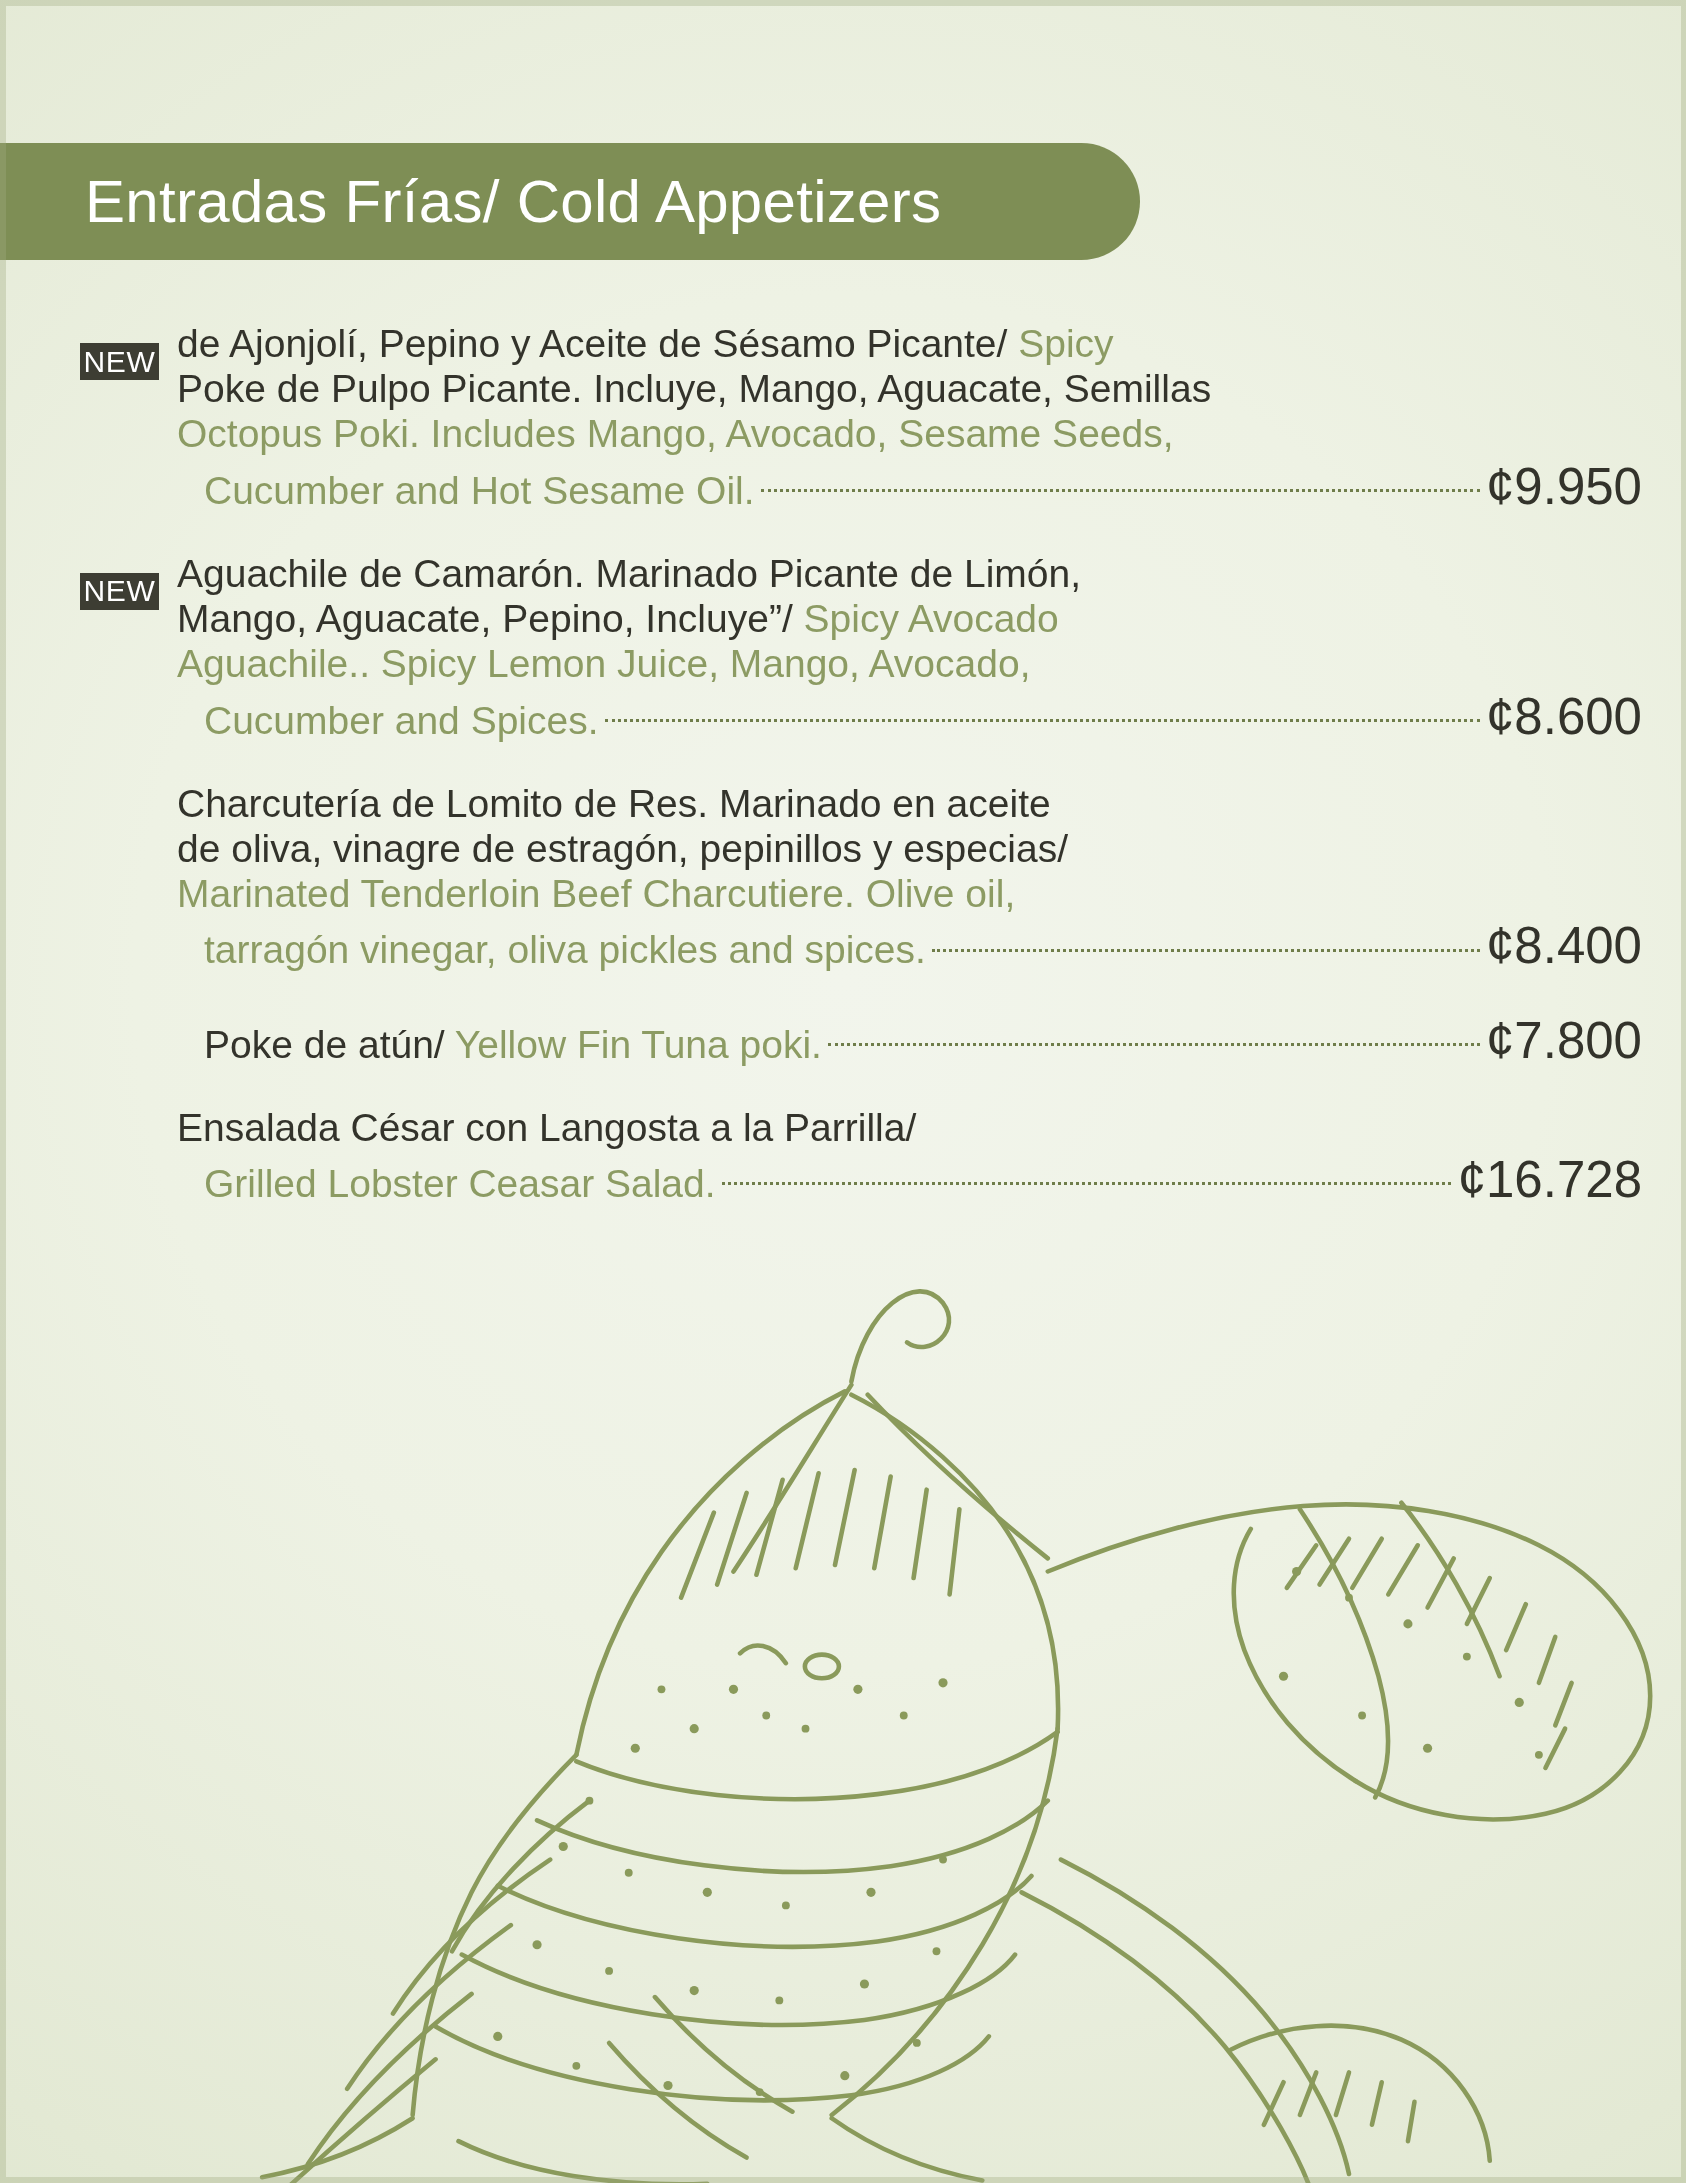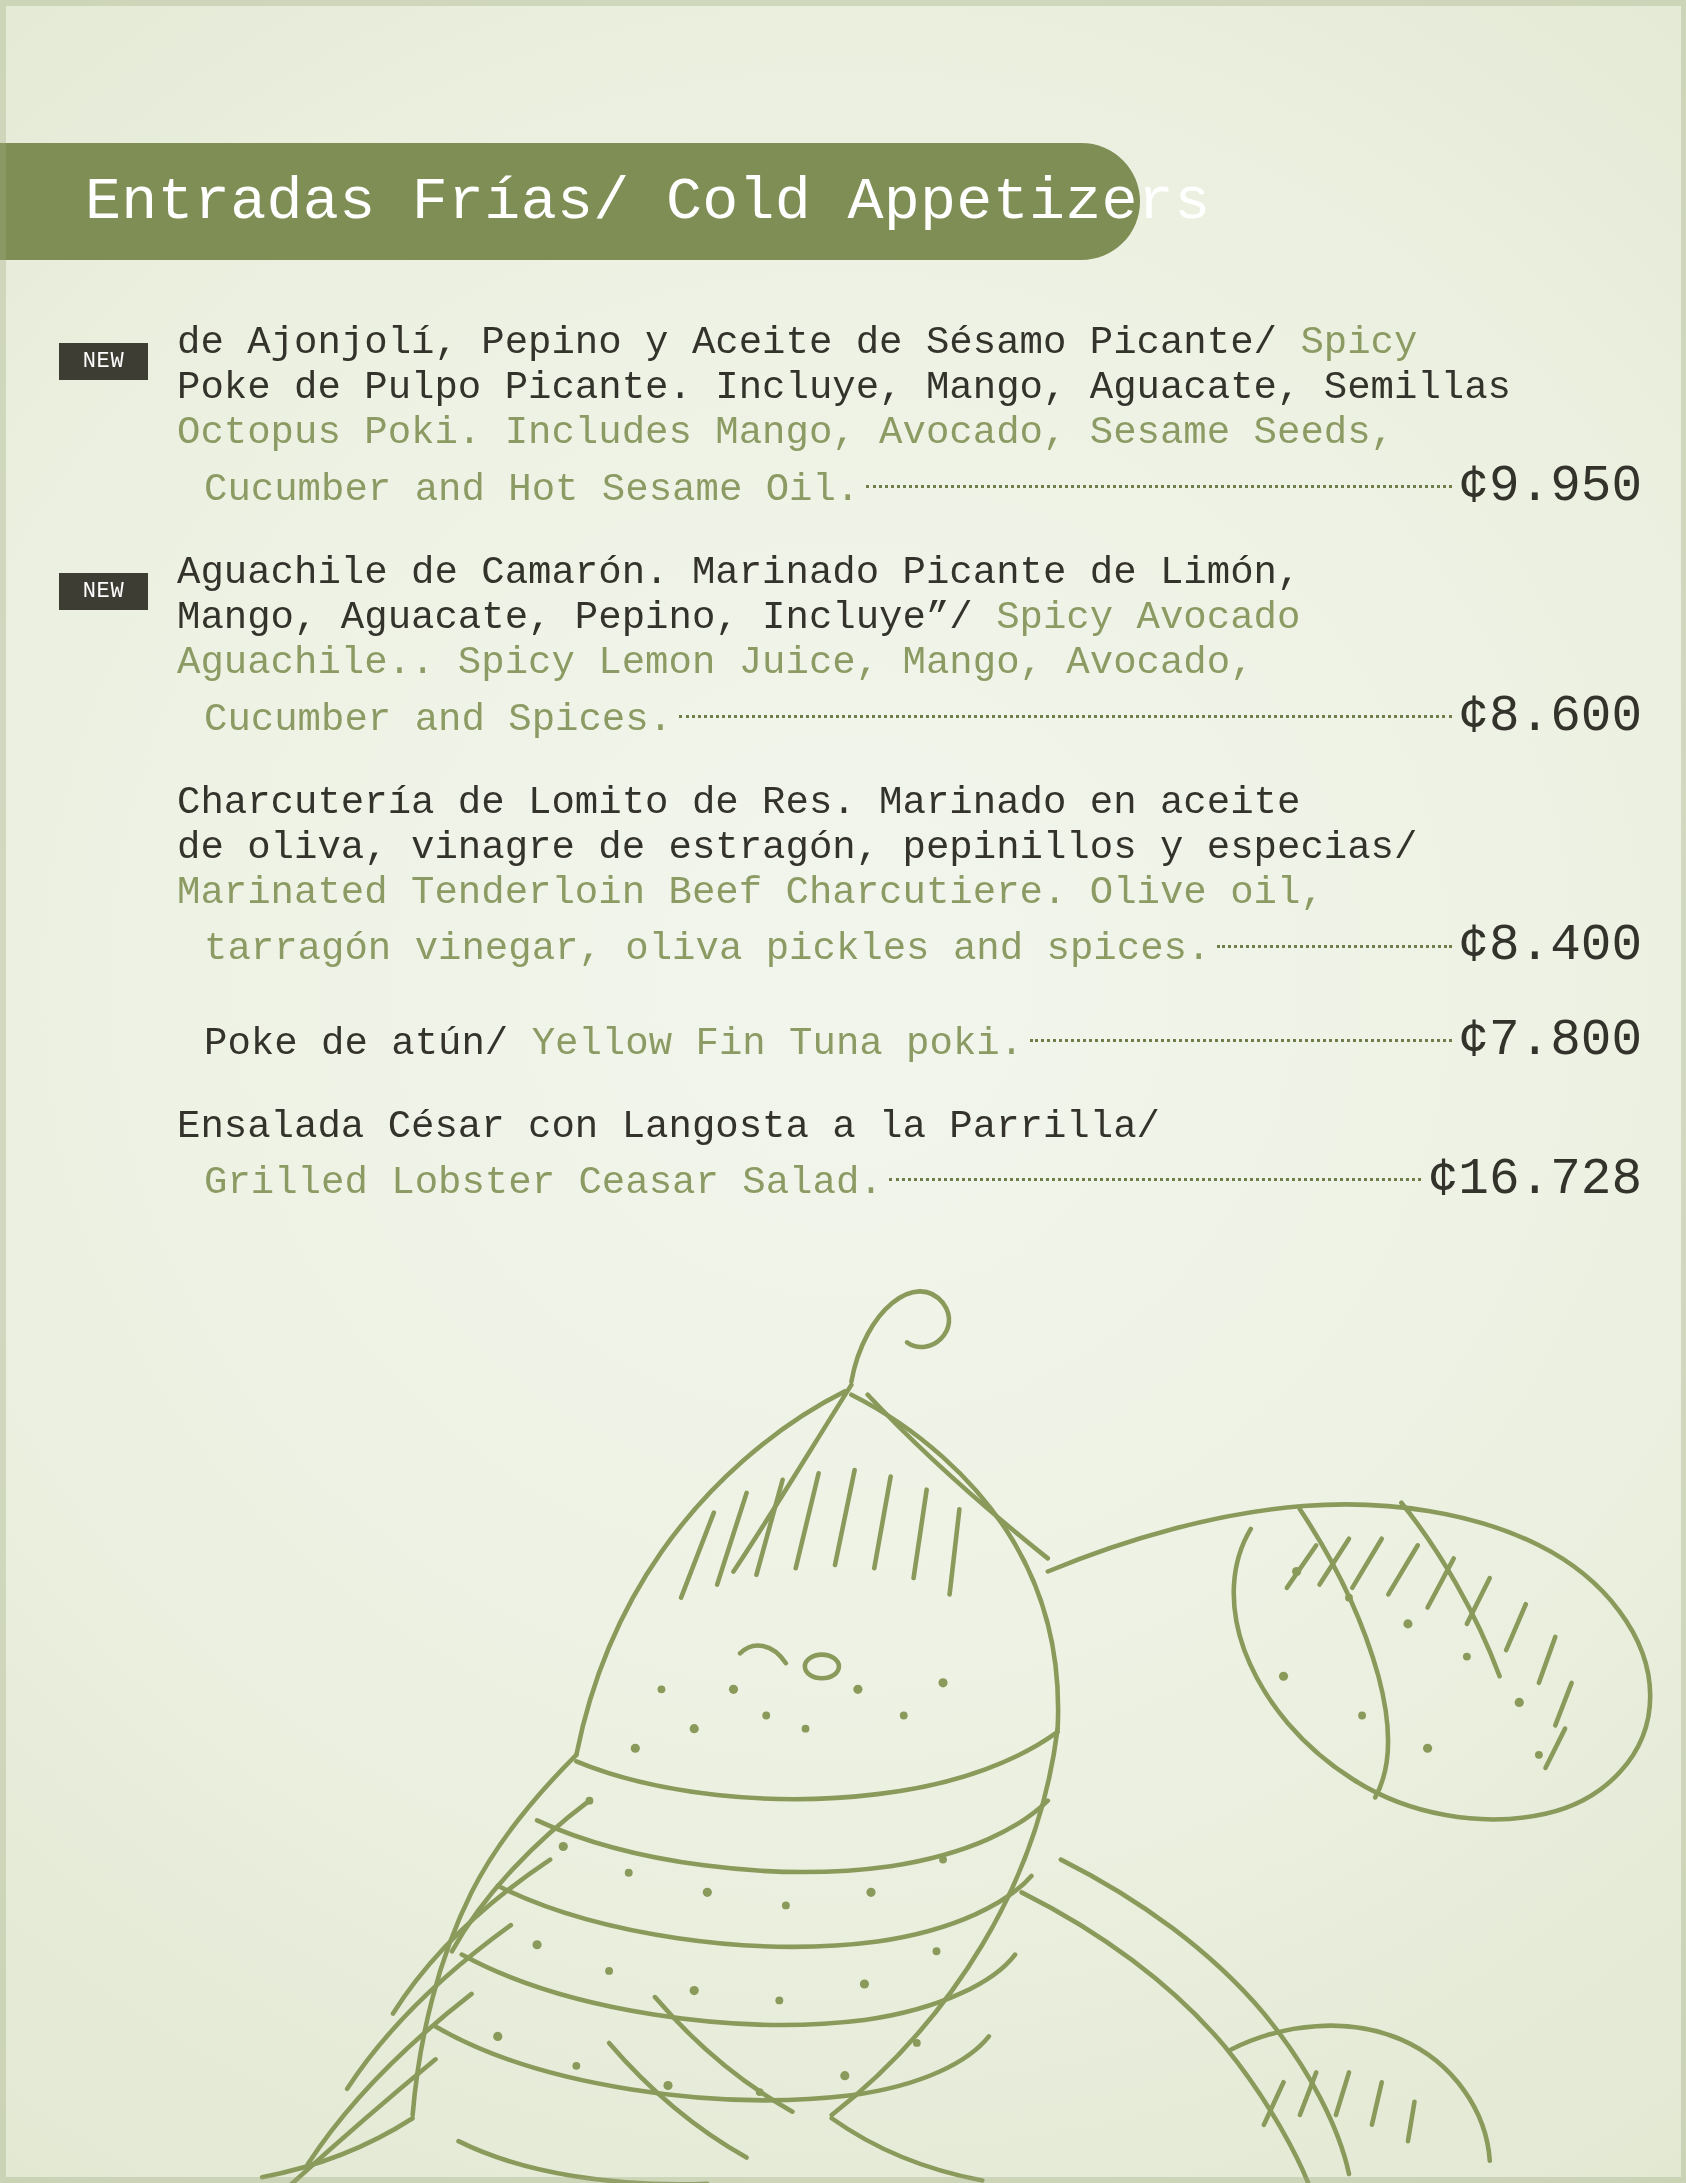--- a/index.html
+++ b/index.html
@@ -13,21 +13,20 @@
     background: #ffffff;
     overflow: hidden;
   }
 
   .page {
     position: relative;
     width: 1687px;
     height: 2183px;
     background: radial-gradient(ellipse 120% 90% at 50% 45%, #f2f5ec 0%, #eef2e4 35%, #e3e9d4 70%, #d9e1c6 100%);
     overflow: hidden;
-    font-family: Liberation Mono, monospace;
   }
 
   
   .page::after {
     content: "";
     position: absolute;
     inset: 0;
     border: 6.5px solid rgba(160, 172, 128, 0.35);
     pointer-events: none;
     box-sizing: border-box;
@@ -64,26 +63,26 @@
   }
 
   .item {
     position: relative;
     padding: 0 72px 0 177px;
     margin-bottom: 35px;
   }
 
   .badge {
     position: absolute;
-    left: 59px;
-    width: 89px;
+    left: 80px;
+    width: 79px;
     height: 37px;
     background: #3d3d33;
     color: #ffffff;
-    font-size: 22px;
+    font-size: 30px;
     letter-spacing: 0.7px;
     display: flex;
     align-items: center;
     justify-content: center;
     font-weight: 400;
   }
   .badge.row1 { top: 22px; }
 
   .lines {
     font-size: 39px;

